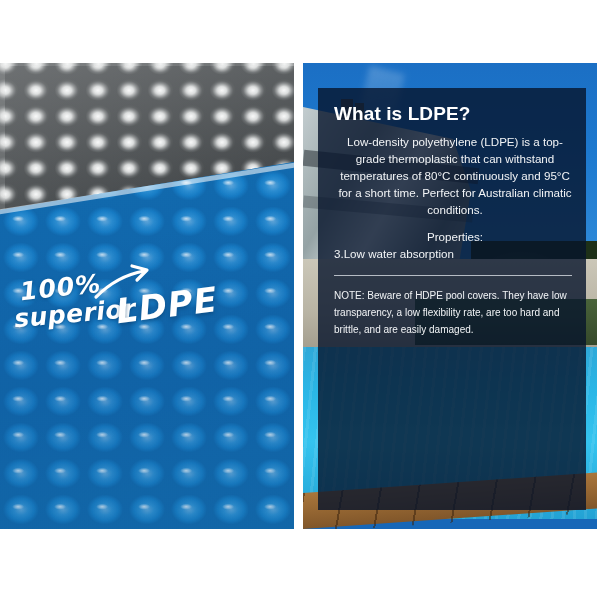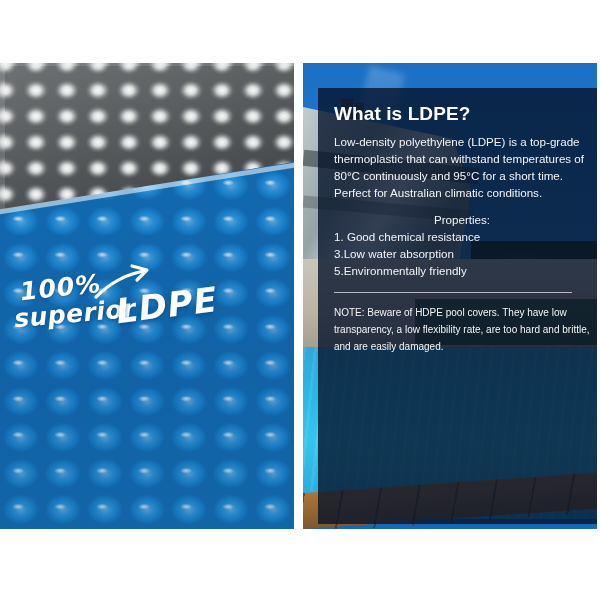--- a/index.html
+++ b/index.html
@@ -225,41 +225,42 @@
   }
 
   
   .overlay {
     position: absolute;
     left: 15px;
     top: 25px;
     width: 268px;
     height: 422px;
     background: rgba(6,20,44,.80);
-    padding: 7px;
+    padding: 0;
   }
   .overlay-inner {
     position: absolute;
     left: 16px;
     top: 16px;
     right: 10px;
   }
   .ov-title {
     color: #ffffff;
     font-size: 19px;
     font-weight: 700;
     letter-spacing: .1px;
     margin: 0 0 9px 0;
     line-height: 20px;
   }
   .ov-para {
     color: #f2f4f6;
     font-size: 11.6px;
     line-height: 17px;
     margin: 0 0 10px 0;
+    text-align: center;
   }
   .ov-sub {
     color: #f2f4f6;
     font-size: 11.6px;
     line-height: 17px;
     margin: 0 0 0 0;
     text-align: center;
   }
   .ov-list {
     list-style: none;
@@ -332,23 +333,21 @@
     <div class="overlay">
       <div class="overlay-inner">
 
         <h1 class="ov-title">What is LDPE?</h1>
 
         <p class="ov-para">Low-density polyethylene (LDPE) is a top-grade thermoplastic that can withstand temperatures of 80°C continuously and 95°C for a short time. Perfect for Australian climatic conditions.</p>
 
         <div class="ov-sub">Properties:</div>
 
         <ul class="ov-list">
-          <li>1. Good chemical resistance</li>
           <li>3.Low water absorption</li>
-          <li>5.Environmentally friendly</li>
         </ul>
 
         <div class="ov-rule"></div>
 
         <p class="ov-note">NOTE: Beware of HDPE pool covers. They have low transparency, a low flexibility rate, are too hard and brittle, and are easily damaged.</p>
 
       </div>
     </div>
 
   </div>

